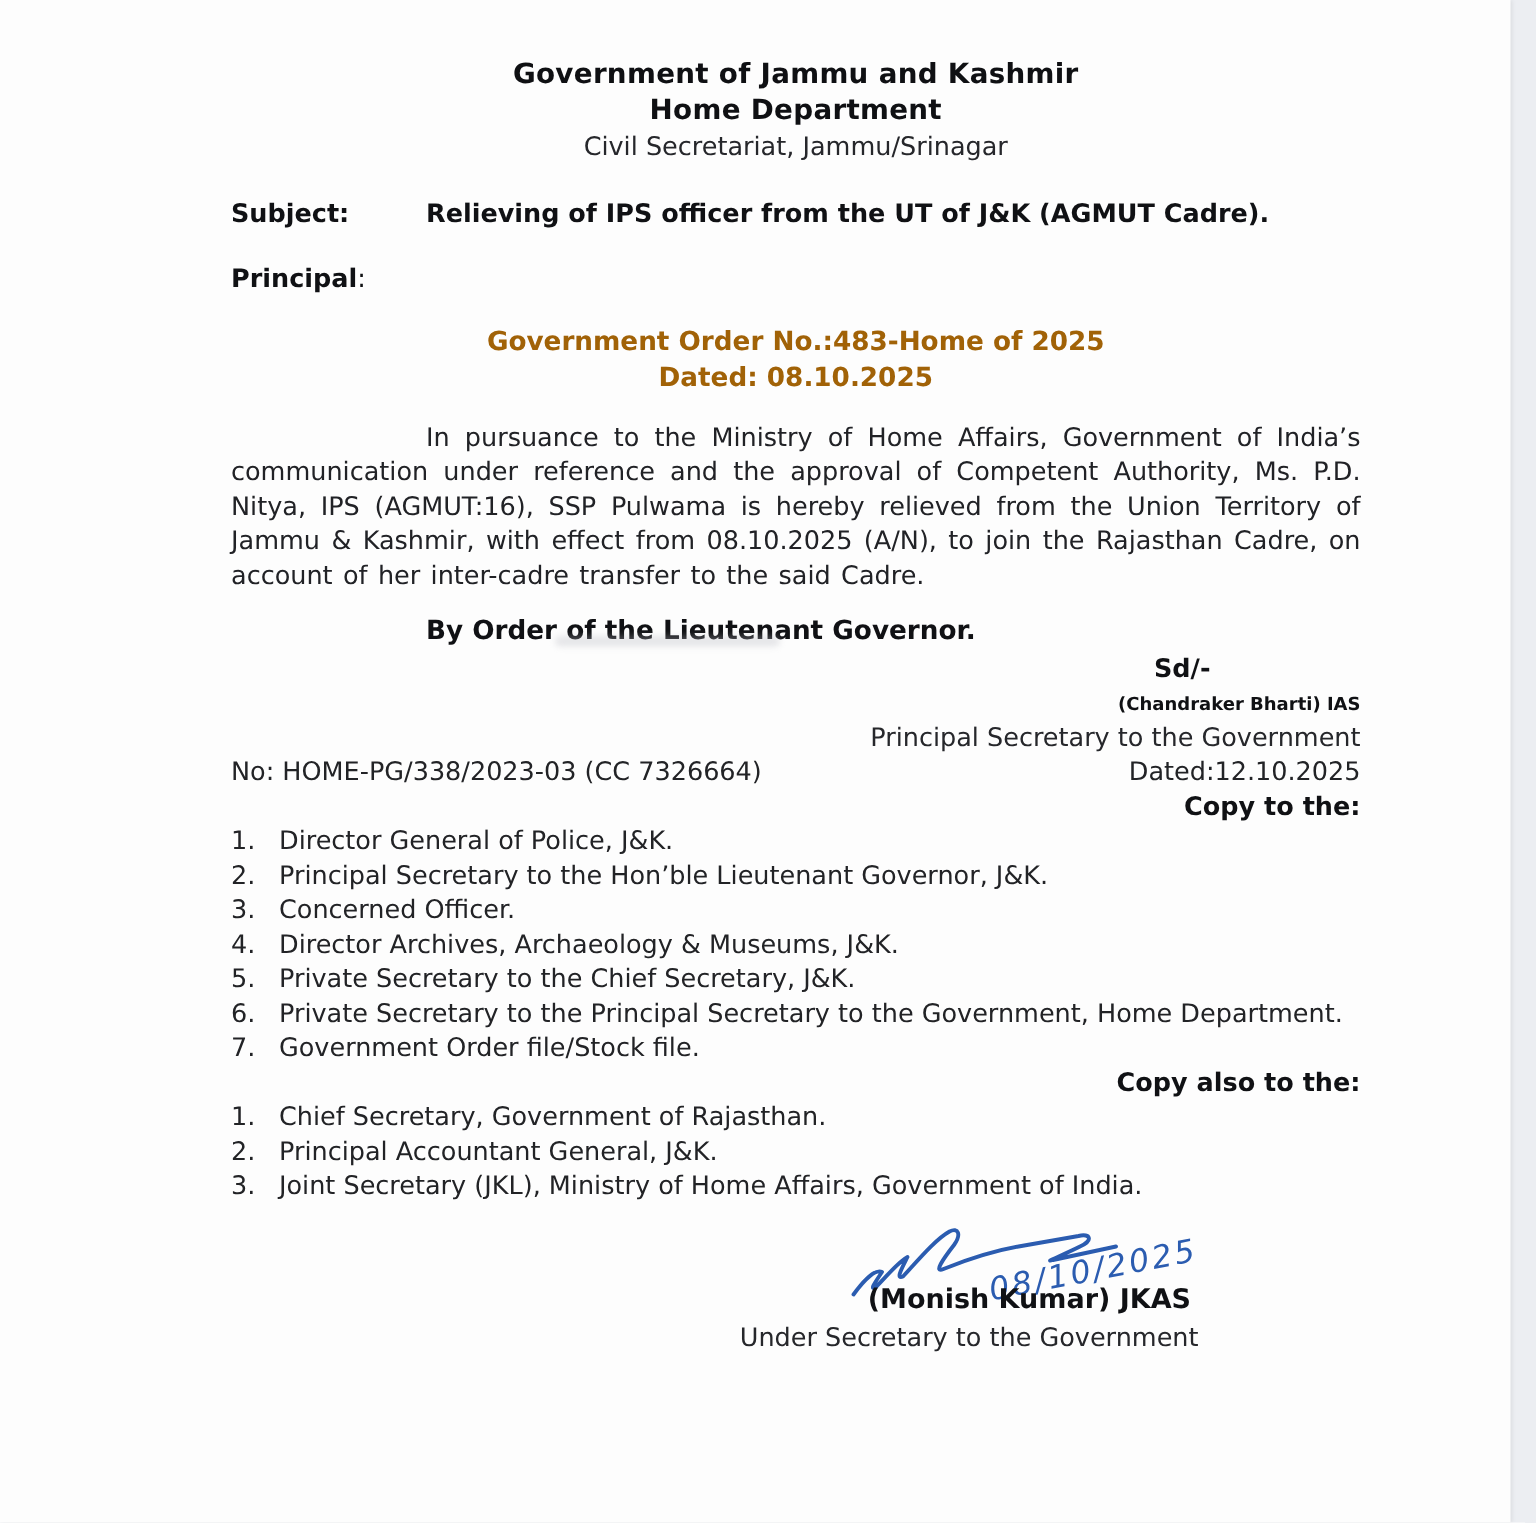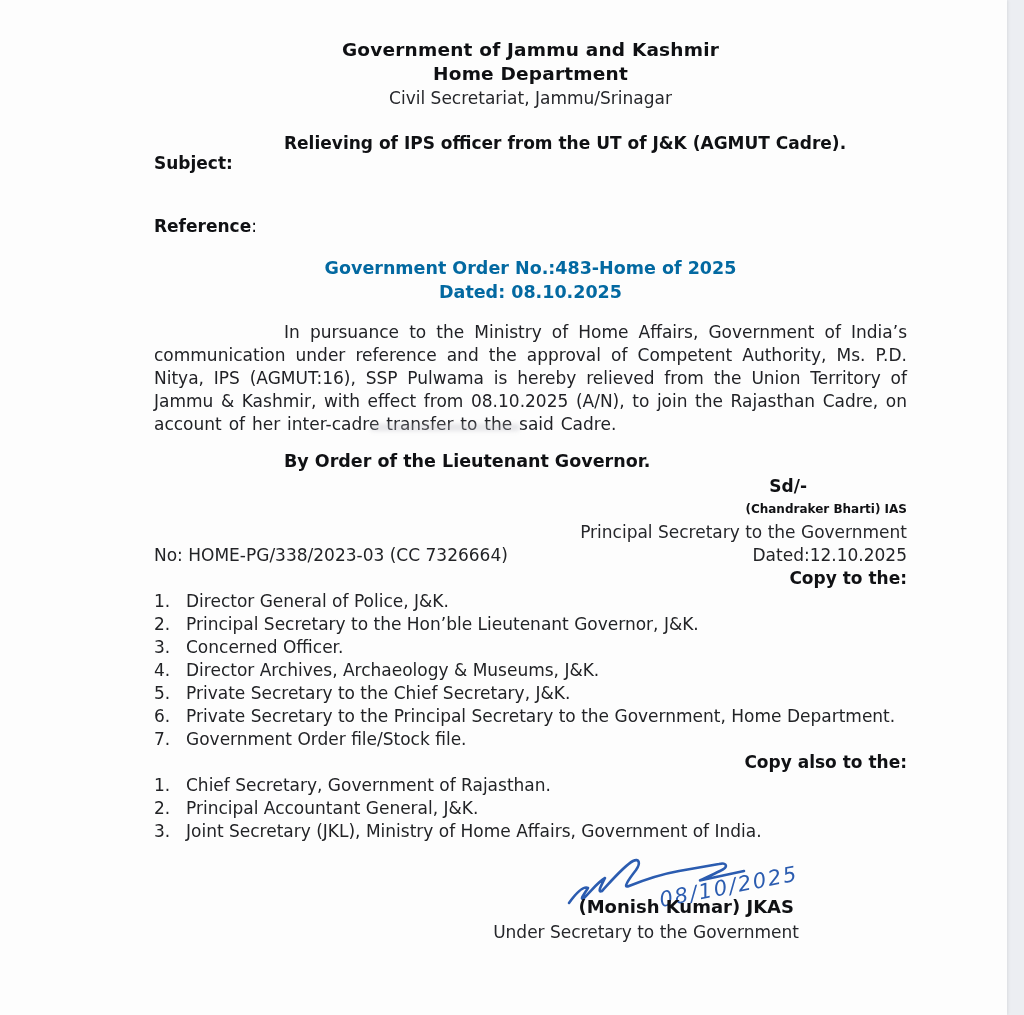--- a/index.html
+++ b/index.html
@@ -27,30 +27,30 @@
   }
 
   
   .doc-header { text-align: center; line-height: 24px; }
   .doc-header .h1 { font-weight: bold; font-size: 18.5px; color: #0f1013; letter-spacing: 0.2px; }
   .doc-header .h2 { font-weight: bold; font-size: 18.5px; color: #0f1013; letter-spacing: 0.2px; }
   .doc-header .h3 { font-size: 17px; color: #26272b; }
 
   
   .label-row { display: flex; margin-top: 21px; }
-  .label-col { width: 130px; flex: 0 0 130px; font-weight: bold; color: #101114; margin-top: 20px; }
+  .label-col { width: 130px; flex: 0 0 130px; font-weight: bold; color: #101114; }
   .val-col { flex: 1; }
   .subject-row { margin-top: 22px; }
   .subject-row .val-col { font-weight: bold; color: #101114; }
   .reference-row { margin-top: 19px; line-height: 25px; }
   .reference-row .label-col { font-weight: bold; }
   .reference-row .label-col .sep { font-weight: normal; }
 
   
-  .order-block { text-align: center; font-weight: bold; color: #0369a1; margin-top: 17px; line-height: 24px; font-size: 17.5px; }
+  .order-block { text-align: center; font-weight: bold; color: #a16207; margin-top: 17px; line-height: 24px; font-size: 17.5px; }
 
   
   .main-para {
     margin-top: 17px;
     text-align: justify;
     text-indent: 130px;
     line-height: 23px;
     word-spacing: 1.5px;
     color: #212226;
   }
@@ -98,21 +98,21 @@
       <div class="h2">Home Department</div>
       <div class="h3">Civil Secretariat, Jammu/Srinagar</div>
     </div>
 
     <div class="label-row subject-row">
       <div class="label-col">Subject:</div>
       <div class="val-col">Relieving of IPS officer from the UT of J&amp;K (AGMUT Cadre).</div>
     </div>
 
     <div class="label-row reference-row">
-      <div class="label-col"><span>Reference</span><span class="sep">:</span></div>
+      <div class="label-col"><span>Principal</span><span class="sep">:</span></div>
     </div>
 
     <div class="order-block">
       <div>Government Order No.:483-Home of 2025</div>
       <div>Dated: 08.10.2025</div>
     </div>
 
     <div class="main-para">In pursuance to the Ministry of Home Affairs, Government of India’s communication under reference and the approval of Competent Authority, Ms. P.D. Nitya, IPS (AGMUT:16), SSP Pulwama is hereby relieved from the Union Territory of Jammu &amp; Kashmir, with effect from 08.10.2025 (A/N), to join the Rajasthan Cadre, on account of her inter-cadre transfer to the said Cadre.</div>
 
     <div class="by-order">By Order of the Lieutenant Governor.</div>

